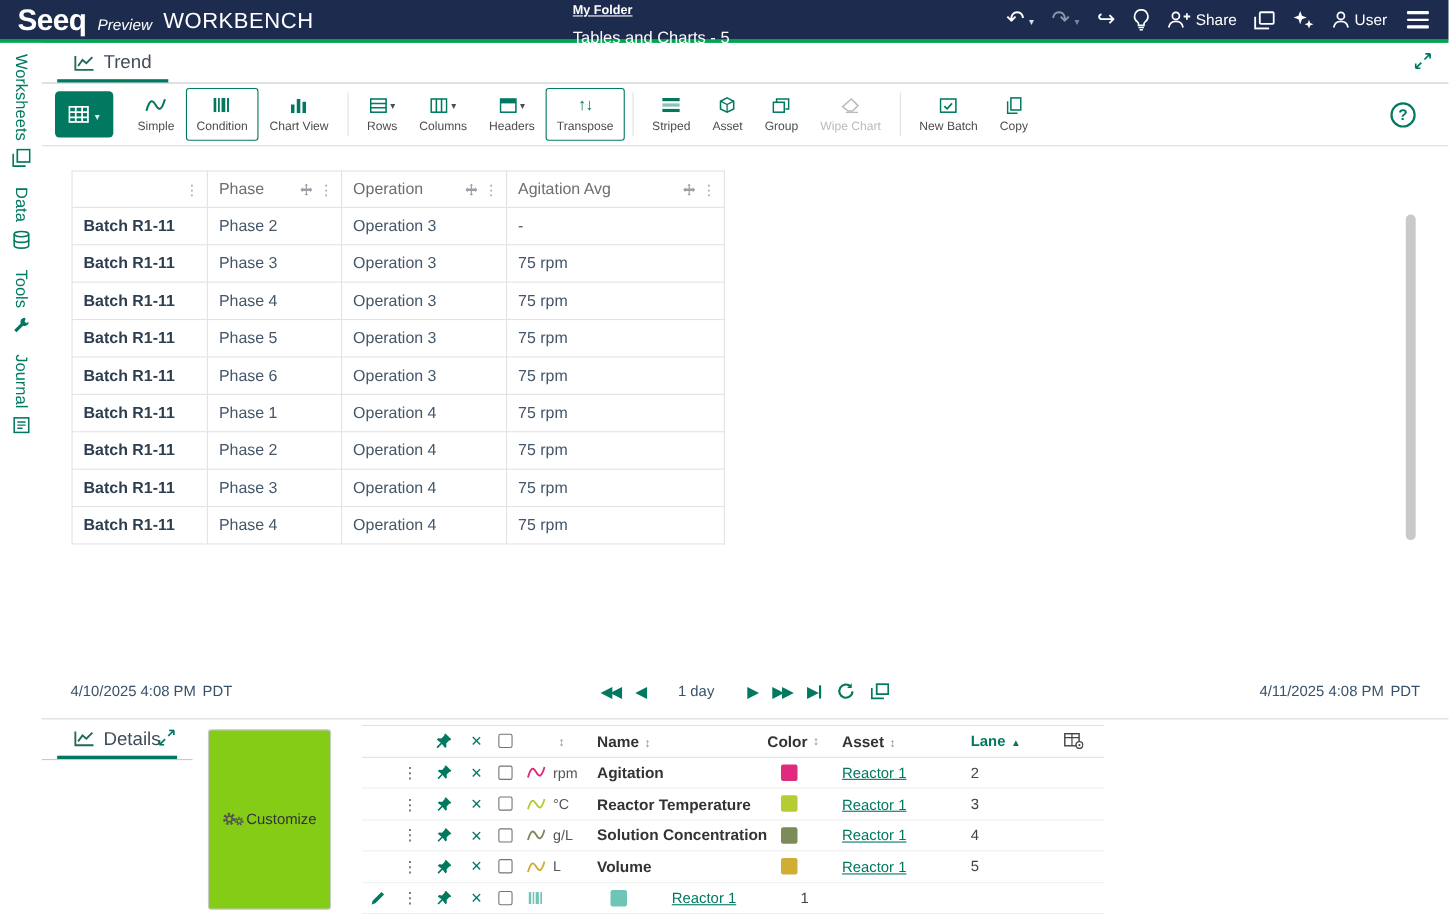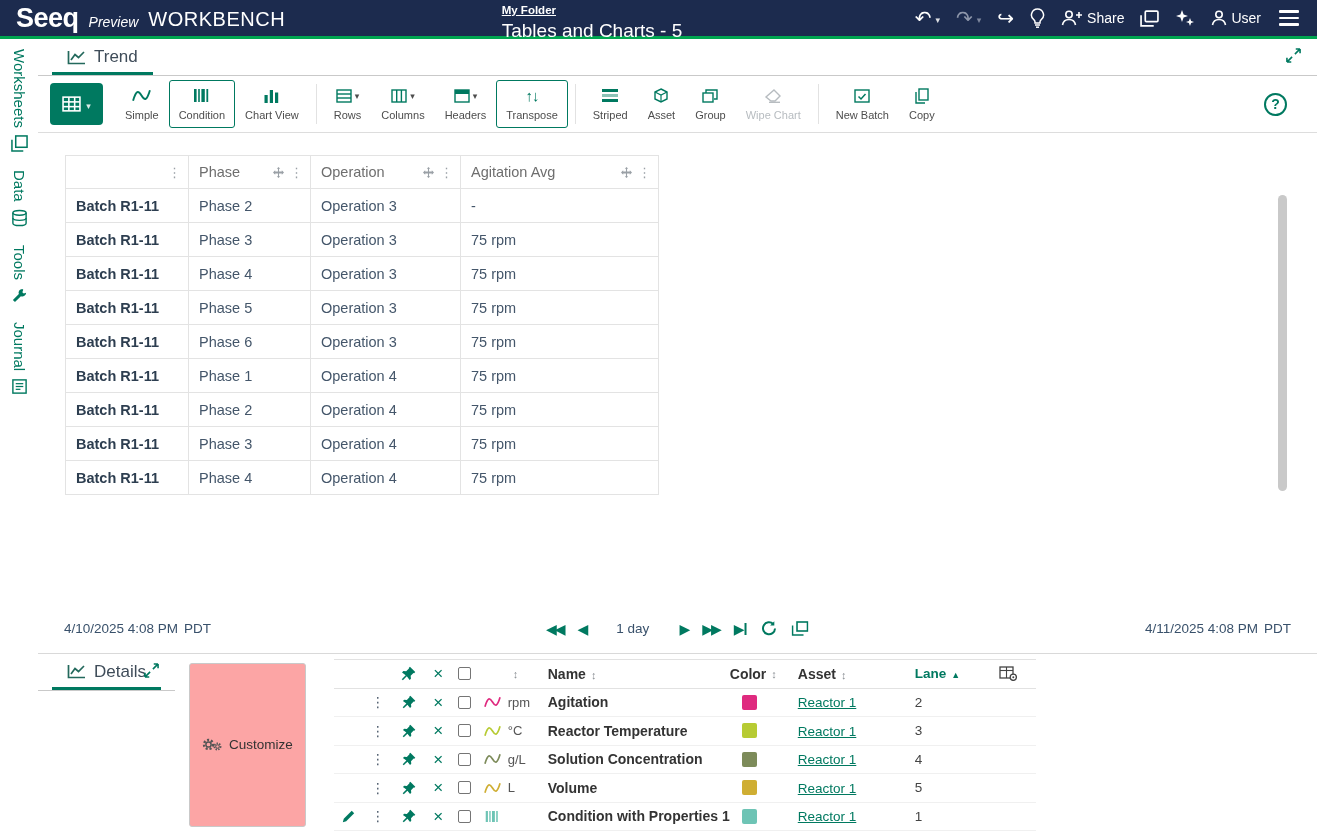--- a/index.html
+++ b/index.html
@@ -8,21 +8,21 @@
 .app{width:1317px;height:831px;display:flex;flex-direction:column}
 
 
 .topbar{height:36px;background:#1c2b4e;display:flex;align-items:center;padding:0 16px;color:#fff;position:relative;flex:0 0 auto}
 .brand{display:flex;align-items:center;gap:10px}
 .logo{font-size:27px;font-weight:700;letter-spacing:-.5px;cursor:pointer}
 .preview{font-style:italic;font-size:14px;margin-top:7px}
 .workbench{font-size:20px;font-weight:400;letter-spacing:.5px;margin-top:3px}
 .docinfo{position:absolute;left:592px;transform:translateX(-50%);text-align:left;top:4px}
 .folder{display:block;font-size:11.5px;font-weight:700;text-decoration:underline;color:#fff;cursor:pointer}
-.doctitle{font-size:19px;margin-top:4px}
+.doctitle{font-size:15px;margin-top:10px}
 .actions{margin-left:auto;display:flex;align-items:center;gap:16px}
 .act{display:flex;align-items:center;gap:4px;font-size:14px;cursor:pointer;color:#fff}
 .arrow-g{font-size:20px;line-height:1}
 .caret{font-size:9px;opacity:.85;margin-top:4px}
 .dis-act{color:#8e97ab}
 .burger{display:flex;flex-direction:column;gap:4px;cursor:pointer;padding:2px}
 .burger span{display:block;width:20px;height:2.5px;background:#fff;border-radius:1px}
 .greenline{height:3px;background:#00a550;flex:0 0 auto}
 
 
@@ -72,21 +72,21 @@
 .tcenter{position:absolute;left:50%;transform:translateX(-50%);display:flex;align-items:center;gap:14px;color:#007960}
 .step{cursor:pointer;font-size:14px;letter-spacing:-2px;display:flex;align-items:center;line-height:1}
 .stepbar{width:2.5px;height:12px;background:#007960;margin-left:2px;letter-spacing:0}
 .dur{color:#39516b;margin:0 16px;cursor:pointer;letter-spacing:0}
 .ticn{display:flex;cursor:pointer}
 .tright{margin-left:auto}
 
 
 .details{flex:0 0 auto;border-top:1px solid #d9d9d9;display:flex;flex-direction:row}
 .customize-row{display:flex;justify-content:flex-end;padding:9px 14px 4px}
-.customize{display:flex;align-items:center;gap:7px;border:1px solid #c9c9c9;background:#fca5a5;border-radius:3px;padding:5px 12px;font-size:13.5px;color:#333;cursor:pointer}
+.customize{display:flex;align-items:center;gap:2px;border:1px solid #c9c9c9;background:#84cc16;border-radius:3px;padding:5px 12px;font-size:13.5px;color:#333;cursor:pointer}
 .dtable{margin:5px 14px 0;font-size:14px}
 .dhead{display:flex;align-items:center;height:30px;border-top:1px solid #e2e2e2;border-bottom:1px solid #e2e2e2;font-weight:700;color:#333}
 .drow{display:flex;align-items:center;height:28.5px;border-bottom:1px solid #f0f0f0}
 .c-edit{width:30px;display:flex;justify-content:center}
 .c-menu{width:28px;display:flex;justify-content:center}
 .c-pin{width:34px;display:flex;justify-content:center}
 .c-x{width:25px;display:flex;justify-content:center}
 .c-cb{width:27px;display:flex;justify-content:center}
 .c-typ{width:30px;display:flex;justify-content:center}
 .c-uom{width:40px;color:#555;font-size:13px}
@@ -765,21 +765,20 @@
                 <span class="typicon" style="color: rgb(110, 196, 181);">
                   <svg width="15" height="11" viewBox="0 0 16 13">
                     <rect x="0" y="0" width="2.6" height="13" fill="currentColor"></rect>
                     <rect x="4.2" y="0" width="1.6" height="13" fill="currentColor"></rect>
                     <rect x="7.4" y="0" width="3.4" height="13" fill="currentColor"></rect>
                     <rect x="12.4" y="0" width="1.8" height="13" fill="currentColor"></rect>
                   </svg>
                 </span>
               </span>
             <span class="c-uom"></span>
-            <span class="c-name">Condition with Properties 1</span>
             <span class="c-color">
                 <span class="swatch" style="background-color: rgb(110, 196, 181);"></span>
               </span>
             <span class="c-asset"><a class="alink">Reactor 1</a></span>
             <span class="c-lane">1</span>
             <span class="c-gear"></span>
           </div>
         </div>
       </section>
 

